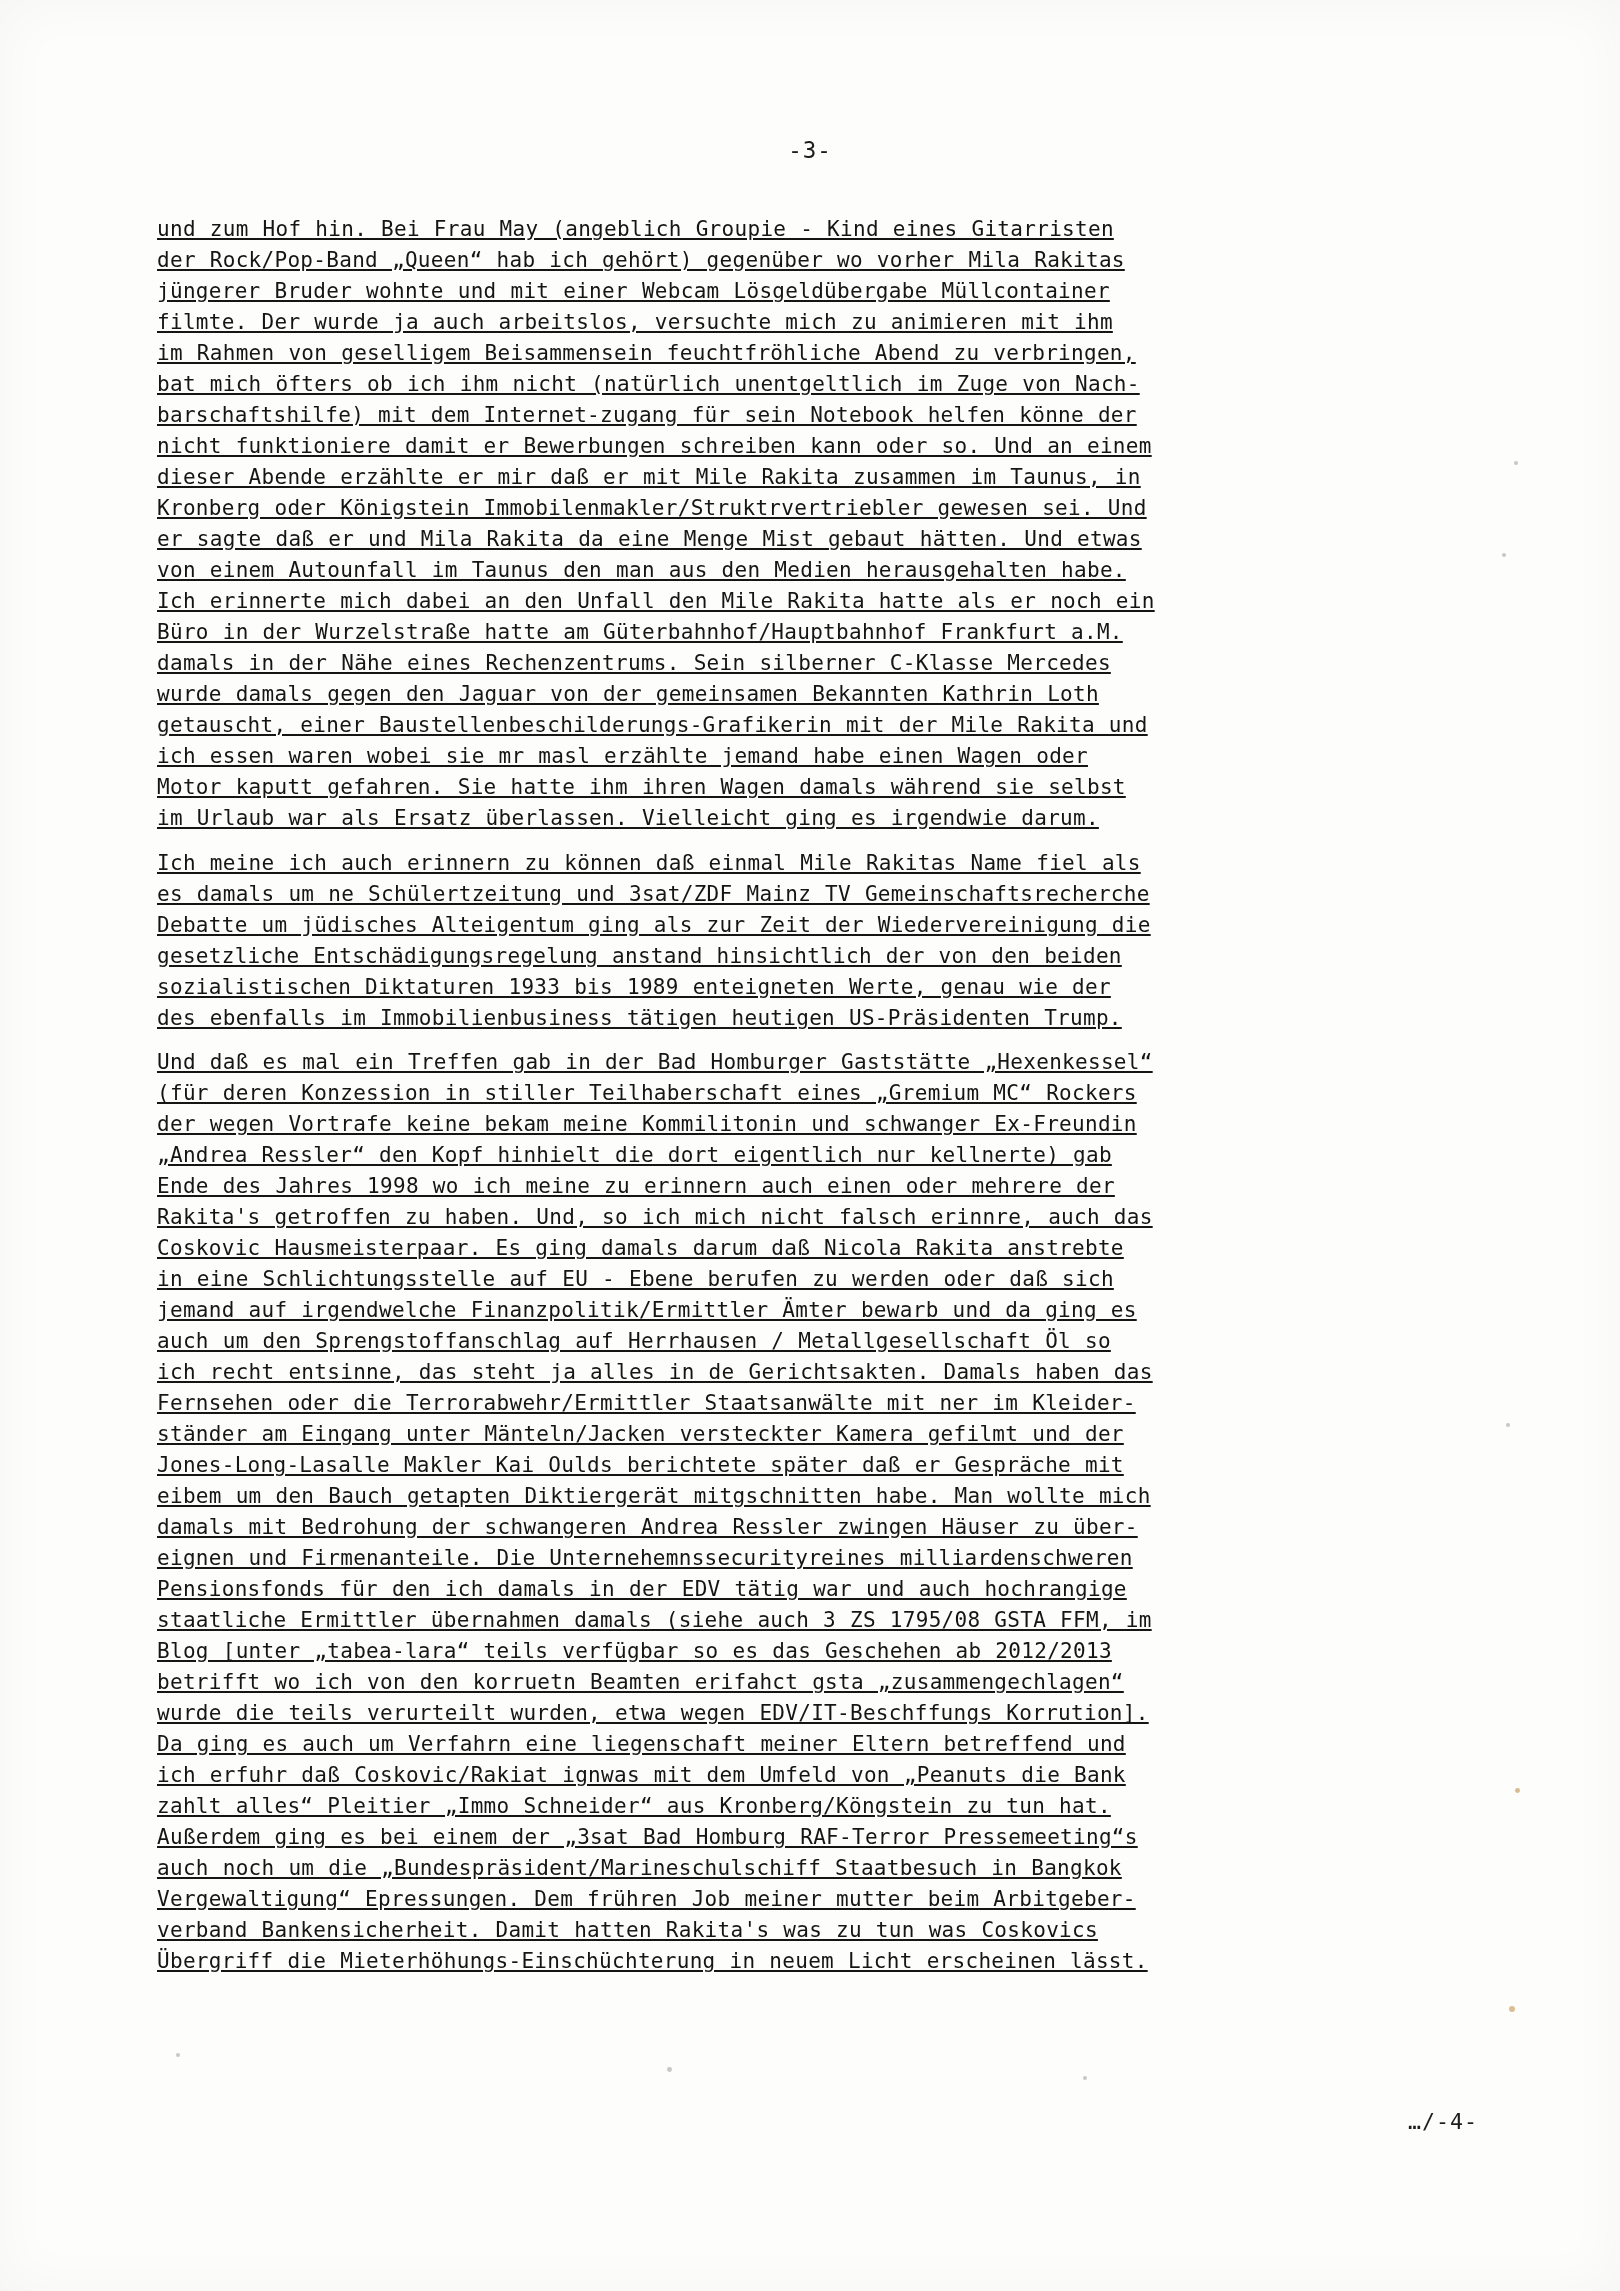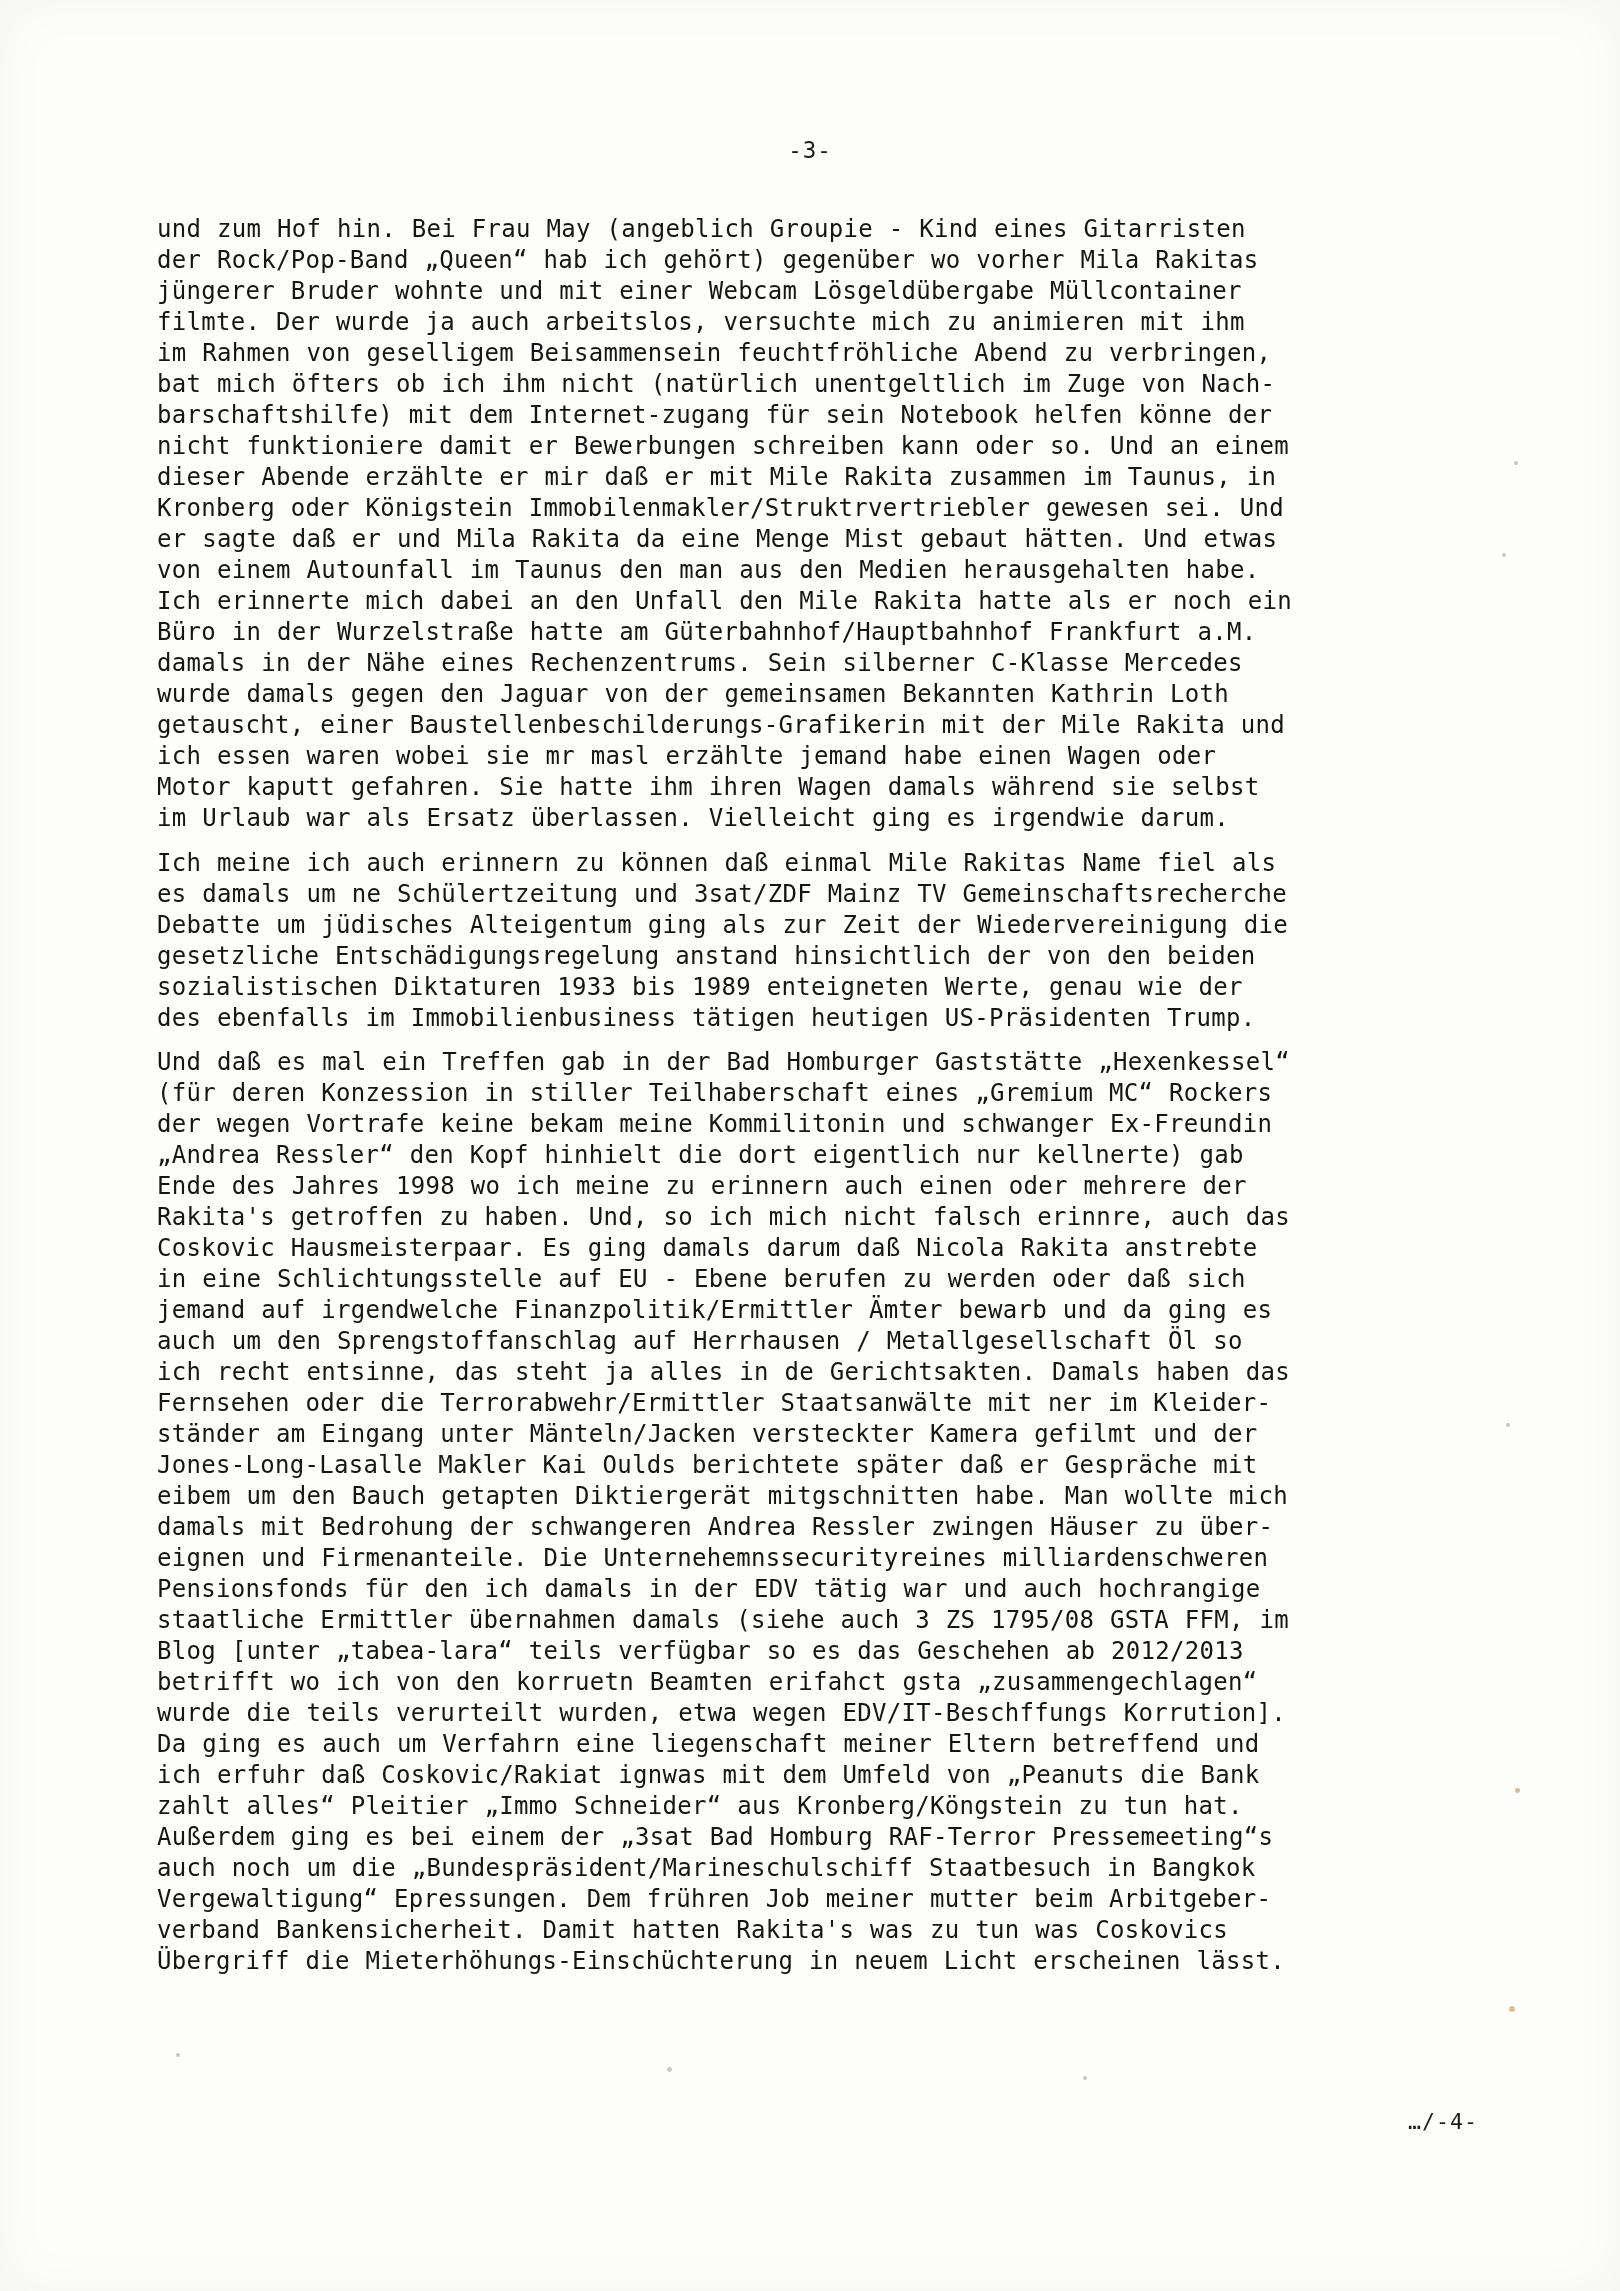--- a/index.html
+++ b/index.html
@@ -32,28 +32,29 @@
     letter-spacing: 1px;
     color: #1c1c1c;
   }
   .body-text {
     position: absolute;
     top: 214px;
     left: 157px;
     width: 1323px;
   }
   .para {
-    font-size: 24px;
+    font-size: 21px;
     line-height: 31px;
     letter-spacing: 0.3px;
     white-space: pre-wrap;
     word-spacing: 1px;
     color: #151515;
     margin: 0 0 15.7px 0;
     text-align: left;
+    text-decoration: underline;
   }
   .para.tight {
     margin-bottom: 13.7px;
   }
   .footer {
     position: absolute;
     top: 2109px;
     left: 0;
     width: 1620px;
   }

